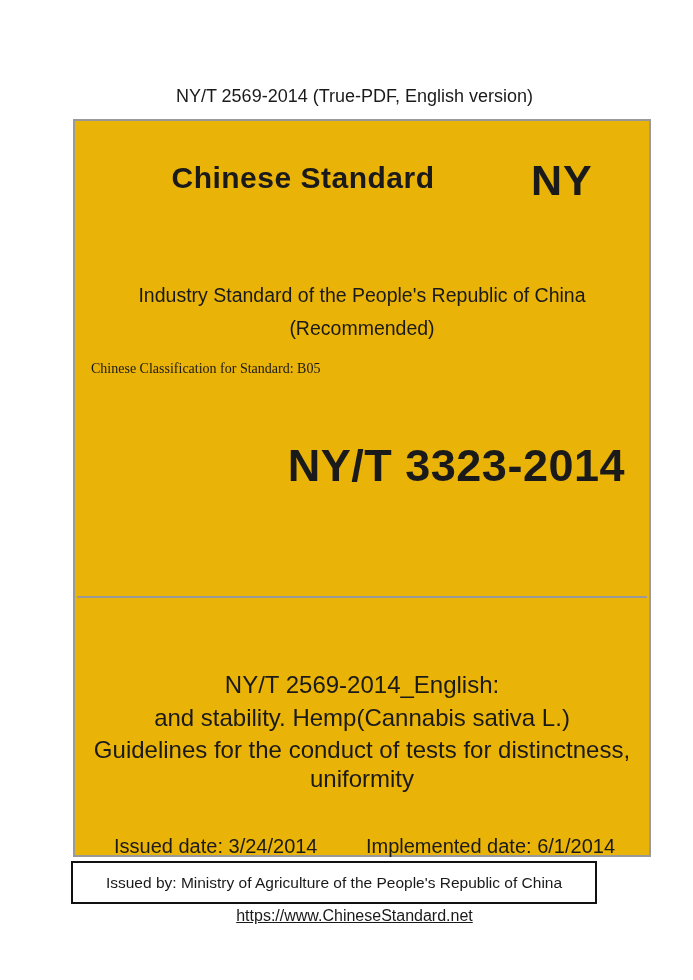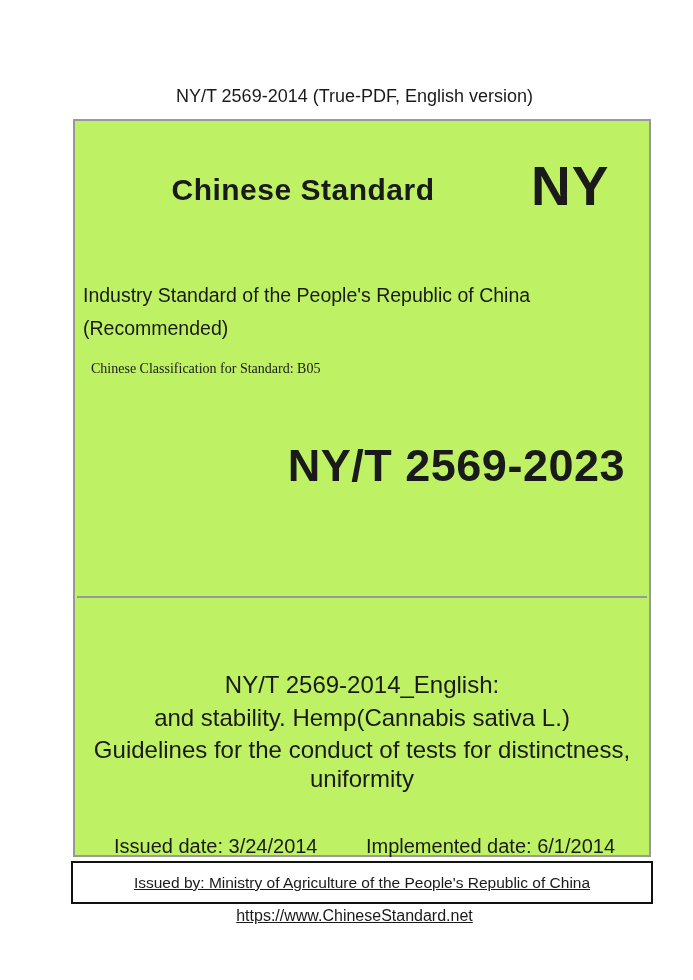--- a/index.html
+++ b/index.html
@@ -20,50 +20,50 @@
     text-align: center;
     font-size: 18px;
     color: #1a1a1a;
   }
 
   .main-box {
     position: absolute;
     left: 57px; top: 103px;
     width: 578px; height: 738px;
     border: 2px solid #999999;
-    background: #bef264;
+    background: #eab308;
   }
 
   .title-row {
     position: absolute;
     top: 30px; left: 0; right: 0;
     display: flex;
     align-items: flex-end;
   }
   .brand-title {
     flex: 1;
     text-align: center;
     font-size: 30px;
     font-weight: bold;
     padding-bottom: 7px;
     letter-spacing: 0.5px;
   }
   .brand-code {
     width: 110px;
-    font-size: 55px;
+    font-size: 43px;
     font-weight: bold;
     line-height: 1;
     text-align: left;
     letter-spacing: 1px;
   }
 
   .subtitle-block {
     position: absolute;
     top: 152px; left: 0; right: 0;
-    text-align: left;
+    text-align: center;
     font-size: 19.5px;
     line-height: 29px;
   }
 
   .classification {
     position: absolute;
     top: 236px; left: 12px;
     font-size: 14px;
     font-family: Liberation Serif, serif;
   }
@@ -96,28 +96,27 @@
     top: 706px; left: 0; right: 0;
     display: flex;
     justify-content: space-between;
     padding: 0 26px 0 31px;
     font-size: 20px;
   }
 
   .issued-by-strip {
     position: absolute;
     left: 55px; top: 845px;
-    width: 582px; height: 43px;
+    width: 526px; height: 43px;
     border: 2px solid #111111;
     background: #ffffff;
     display: flex;
     align-items: center;
     justify-content: center;
     font-size: 15.5px;
-    text-decoration: underline;
   }
 
   .footer-link-wrap {
     position: absolute;
     top: 891px; left: 0; right: 0;
     text-align: center;
   }
   .footer-link {
     font-size: 16px;
     color: #1a1a1a;
@@ -139,21 +138,21 @@
       <div class="brand-code">NY</div>
     </div>
 
     <div class="subtitle-block">
       <div>Industry Standard of the People's Republic of China</div>
       <div>(Recommended)</div>
     </div>
 
     <div class="classification">Chinese Classification for Standard: B05</div>
 
-    <div class="standard-number">NY/T 2569-2023</div>
+    <div class="standard-number">NY/T 3323-2014</div>
 
     <div class="mid-divider"></div>
 
     <div class="english-title">
       <div>NY/T 2569-2014_English:</div>
       <div>and stability. Hemp(Cannabis sativa L.)</div>
       <div>Guidelines for the conduct of tests for distinctness, uniformity</div>
     </div>
 
     <div class="dates-row">

